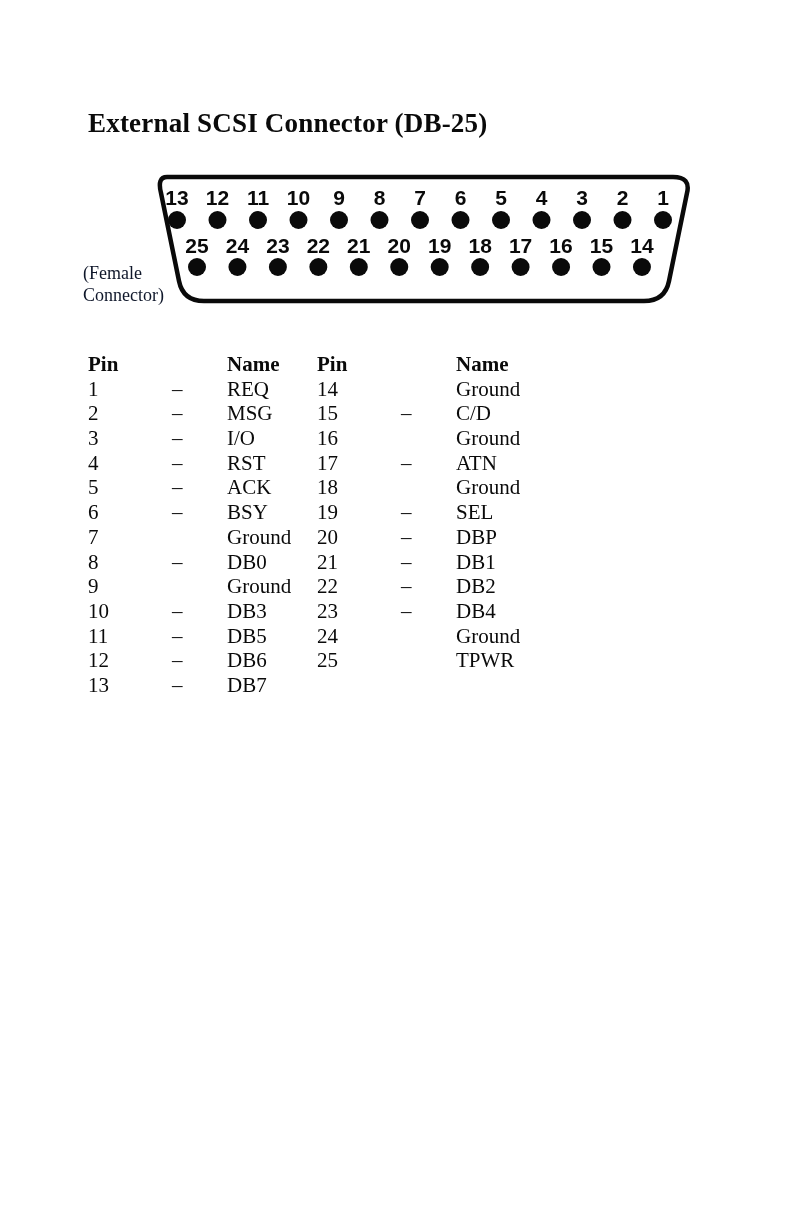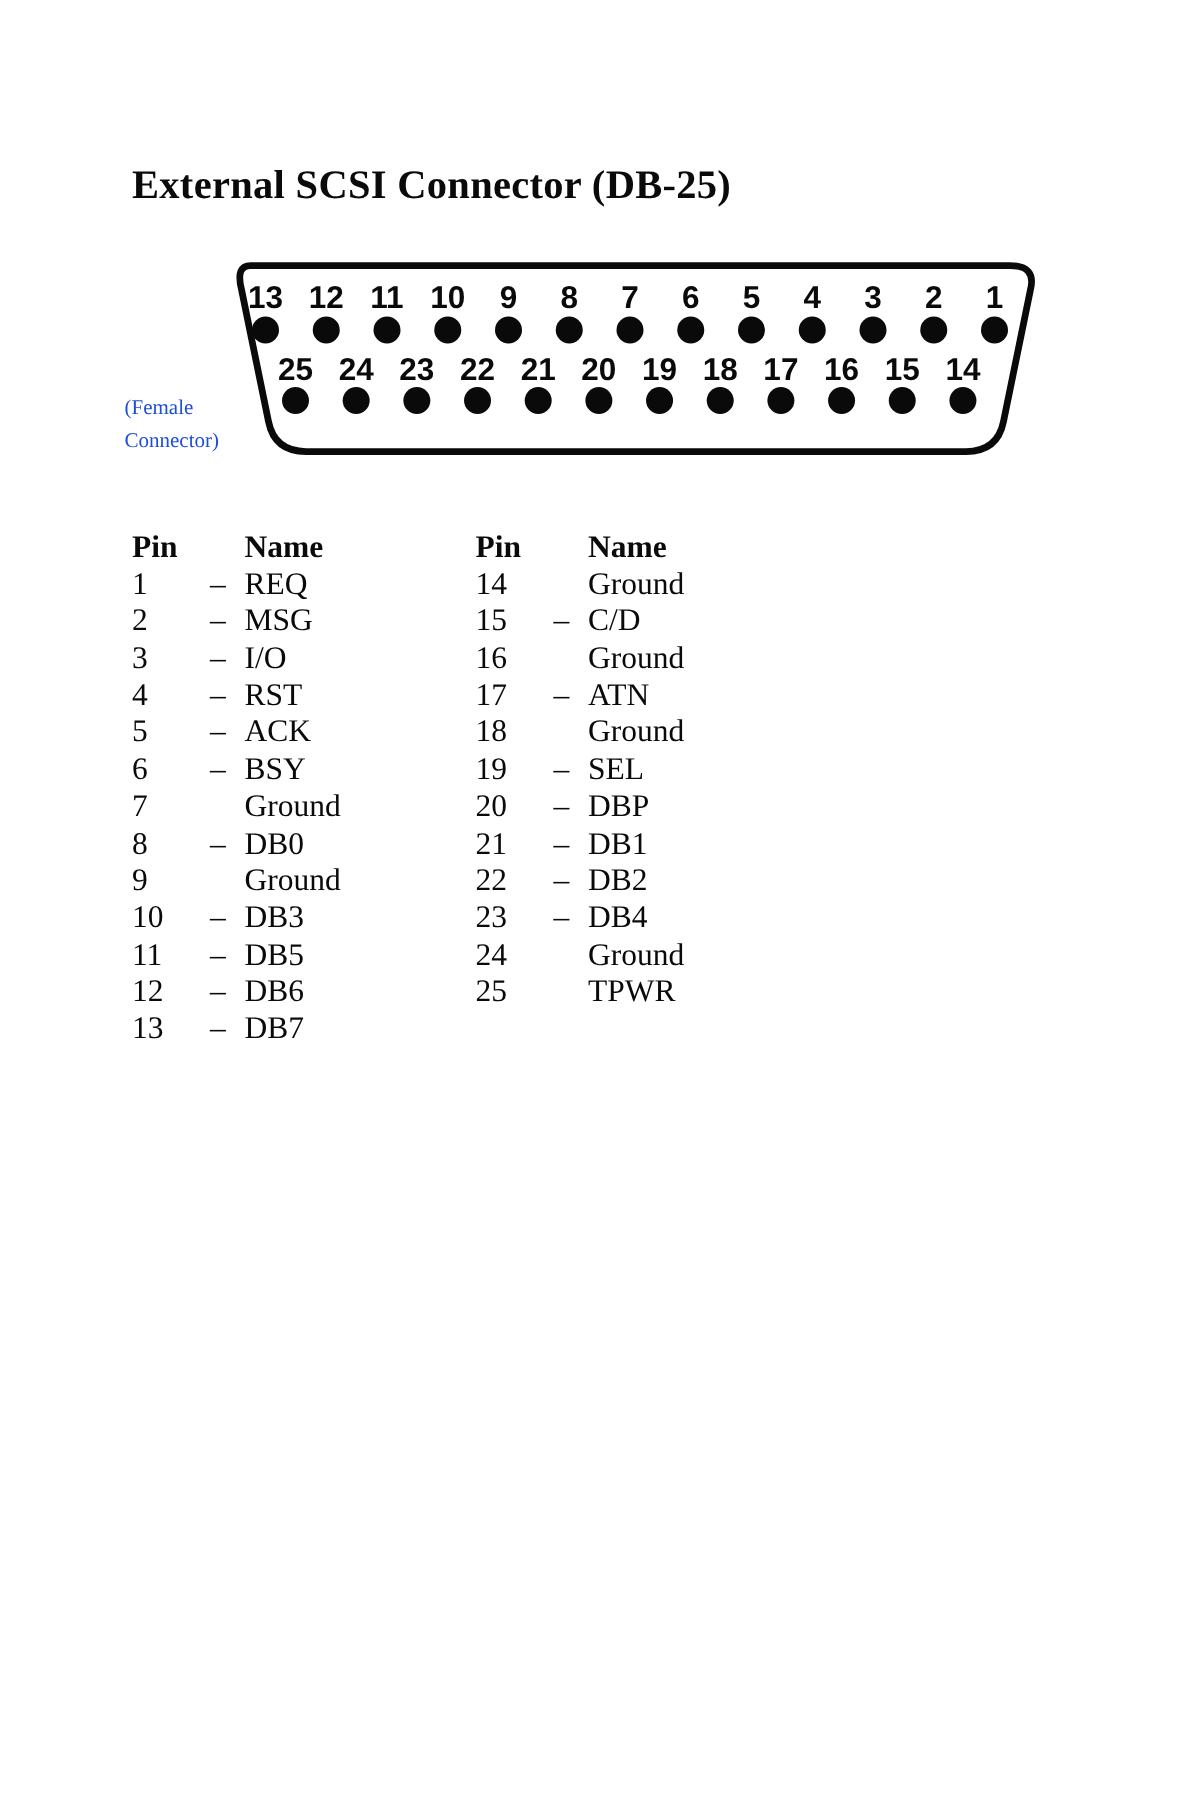--- a/index.html
+++ b/index.html
@@ -38,36 +38,37 @@
   .pin-num {
     font-family: "Liberation Sans", sans-serif;
     font-weight: bold;
     font-size: 21px;
     fill: #0a0a0a;
   }
   .female-label {
     position: absolute;
     left: 83px;
     top: 262px;
-    font-size: 14px;
+    font-size: 18px;
     line-height: 22px;
-    color: #1d4ed8;
+    color: #0f172a;
   }
   .pin-table {
     position: absolute;
     top: 352px;
     font-size: 21px;
   }
   .pin-table.left  { left: 88px; }
   .pin-table.right { left: 317px; }
   .trow {
     display: flex;
     height: 24.7px;
     line-height: 24.7px;
     white-space: nowrap;
+    gap: 32px;
   }
   .tpin  { width: 52px; }
   .tdash { width: 23px; }
   .thead { font-weight: bold; }
   .page-number {
     position: absolute;
     left: 0;
     top: 1108px;
     width: 780px;
     text-align: center;

